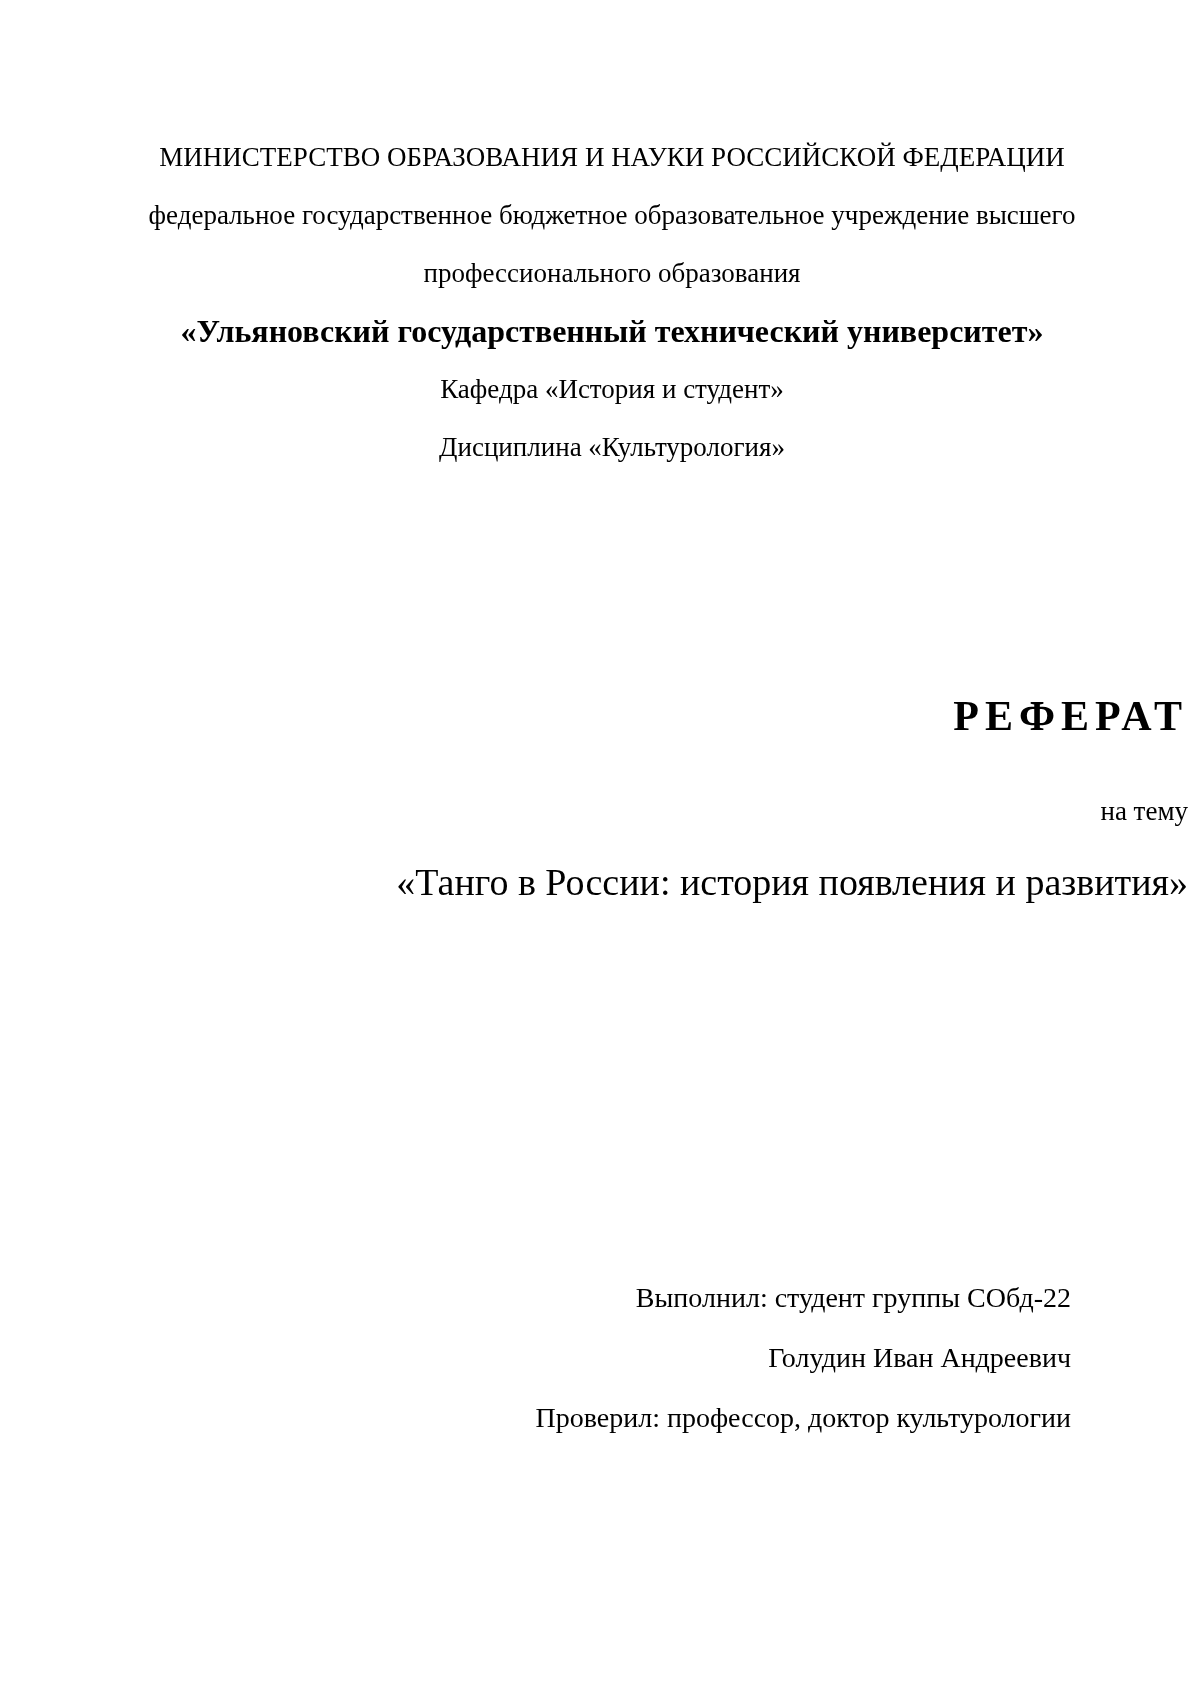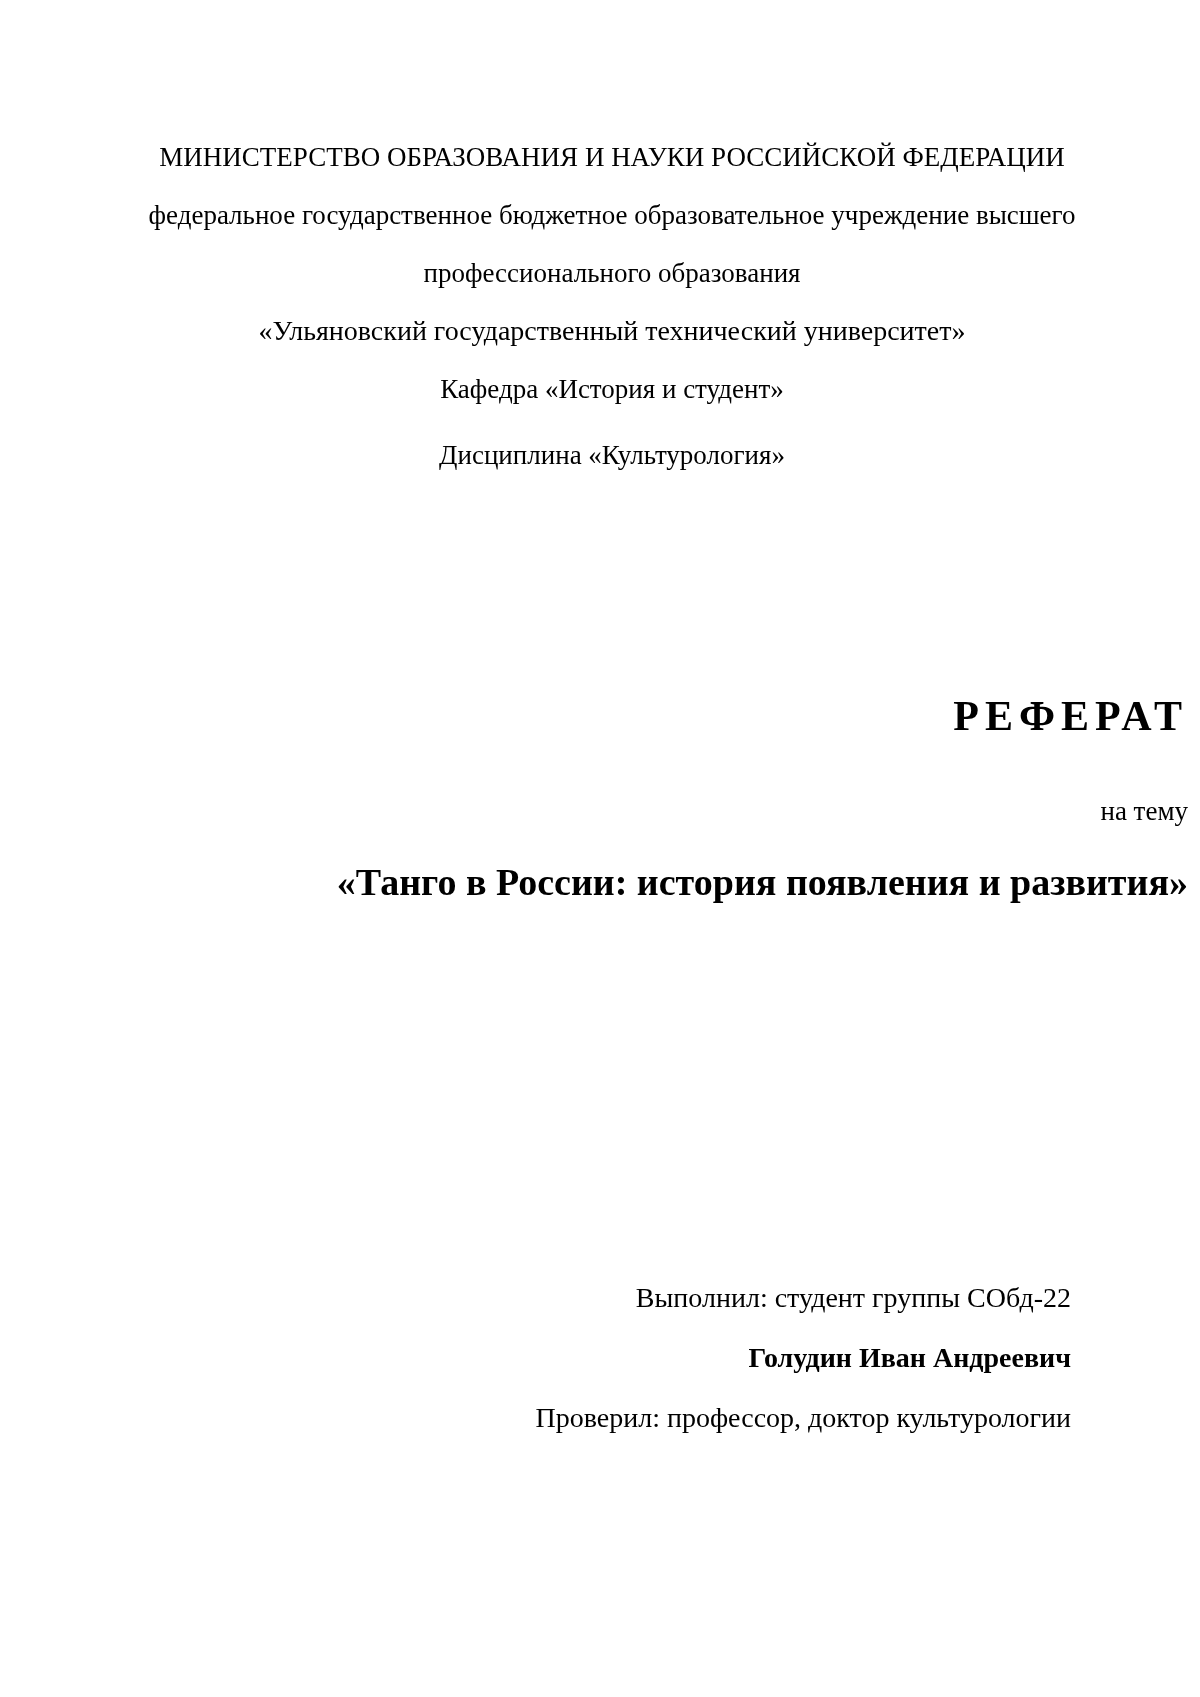--- a/index.html
+++ b/index.html
@@ -25,25 +25,25 @@
     position: absolute;
     top: 104px;
     left: 60px;
     right: 60px;
     text-align: center;
     font-size: 27px;
     line-height: 34px;
   }
   .header-line { white-space: nowrap; }
   .university-line {
-    font-weight: normal;
-    font-size: 28px;
+    font-weight: bold;
+    font-size: 32px;
   }
   .discipline-line {
-    margin-top: 8px;
+    margin-top: 0;
   }
 
   
   .title-block {
     position: absolute;
     top: 656px;
     left: 16px;
     right: 0;
     text-align: right;
   }
@@ -52,38 +52,38 @@
     font-size: 42px;
     line-height: 48px;
     letter-spacing: 6px;
   }
   .on-topic {
     font-size: 27px;
     line-height: 34px;
     margin-top: 30px;
   }
   .topic-title {
-    font-weight: bold;
+    font-weight: normal;
     font-size: 38px;
     line-height: 44px;
     margin-top: 8px;
     white-space: nowrap;
     margin-left: 36px;
   }
 
   
   .author-block {
     position: absolute;
     top: 1244px;
     right: 117px;
     text-align: right;
     font-size: 28px;
     line-height: 36px;
   }
-  .author-block .bold-name { font-weight: bold; }
+  .author-block .bold-name { font-weight: normal; }
 
   
   .footer-block {
     position: absolute;
     top: 1502px;
     left: 0;
     right: 0;
     text-align: center;
     font-size: 27px;
     line-height: 38px;

